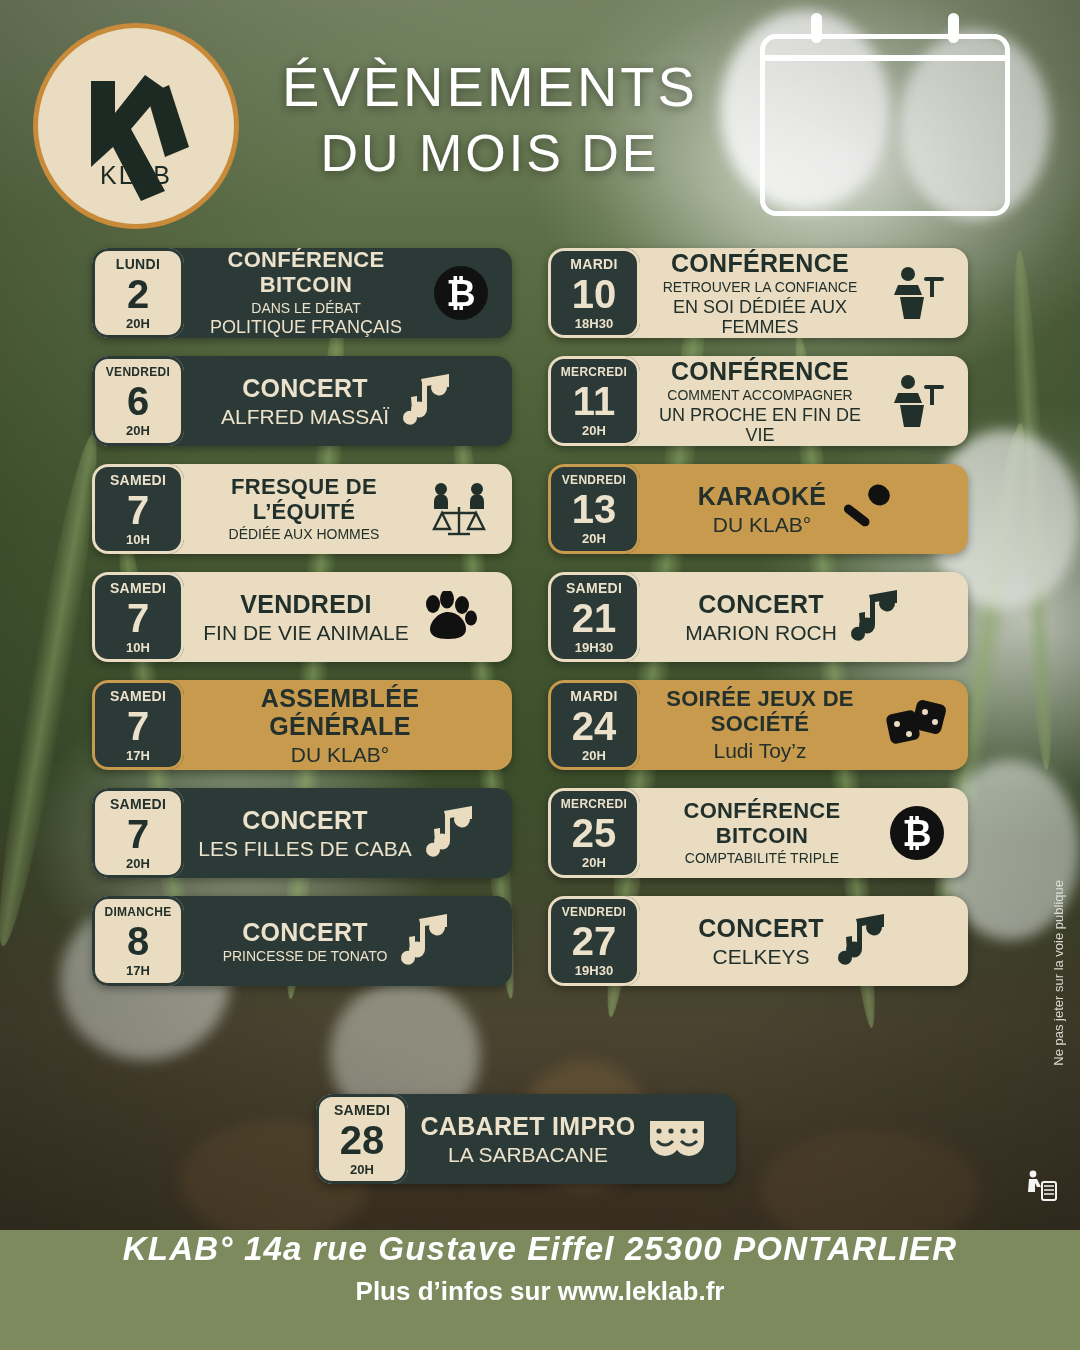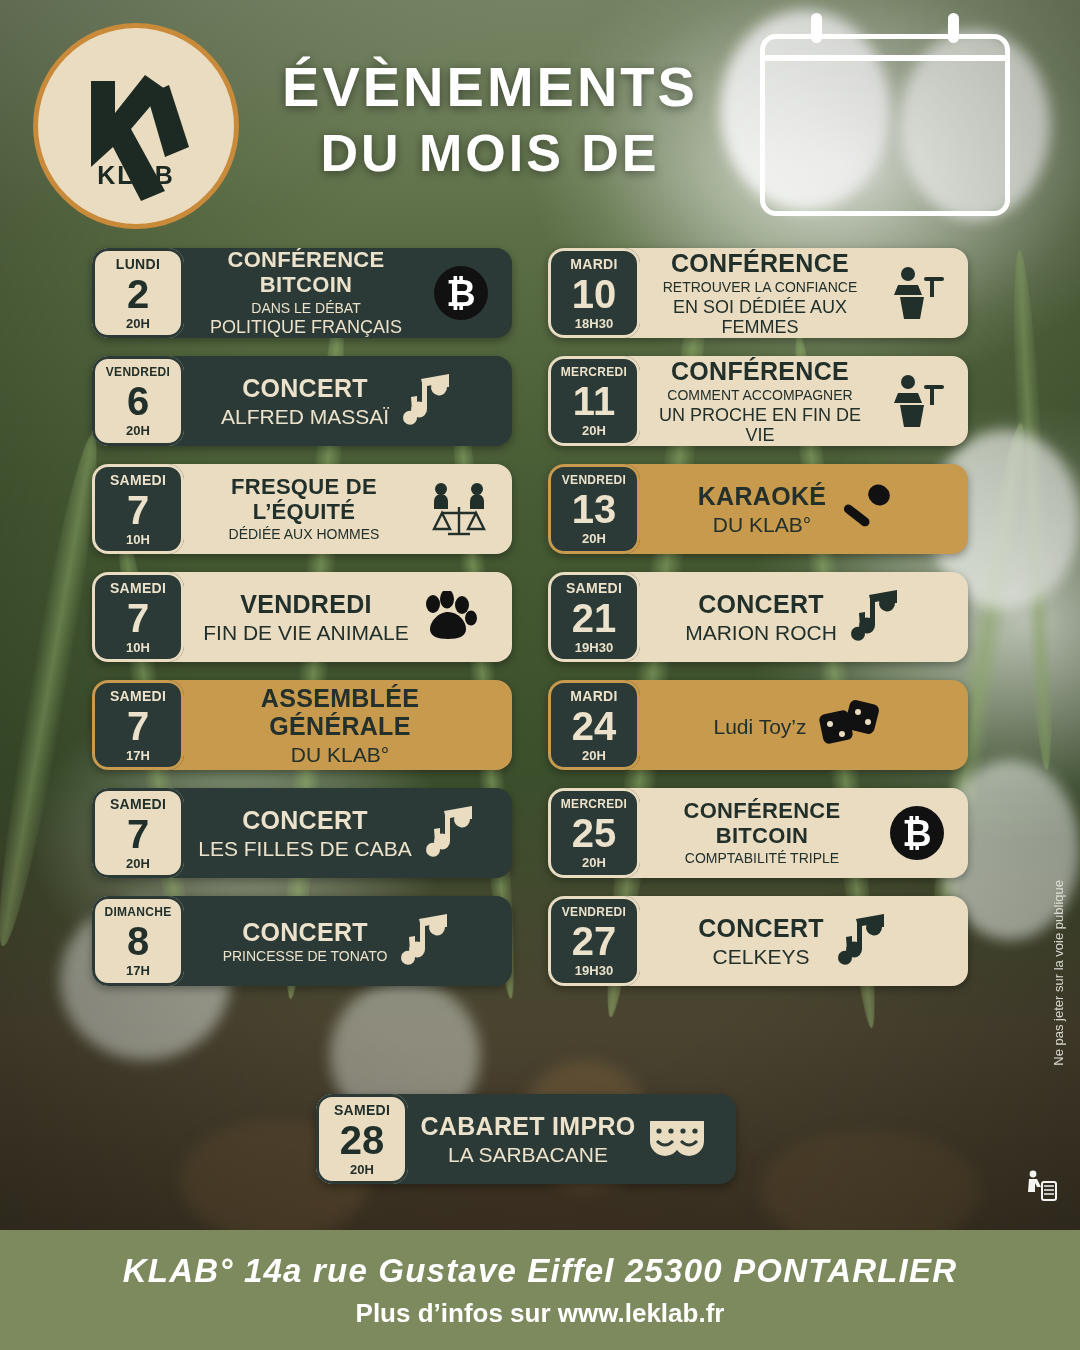--- a/index.html
+++ b/index.html
@@ -27,25 +27,25 @@
   
   .header{position:absolute;left:0;top:0;width:1080px;height:250px;z-index:3;}
   .logo{
     position:absolute;left:38px;top:28px;width:196px;height:196px;border-radius:50%;
     background:#e9dcc0;box-shadow:0 0 0 5px #c98a3a;
     display:flex;align-items:center;justify-content:center;
   }
   .logo svg{display:block;}
   .logo .word{
     position:absolute;left:50%;transform:translateX(-50%);bottom:34px;
-    font-size:25px;font-weight:700;letter-spacing:2px;color:#1d2a23;
+    font-size:25px;font-weight:400;letter-spacing:2px;color:#1d2a23;
   }
   .title{
     position:absolute;left:250px;top:58px;width:480px;text-align:center;color:#fff;
-    font-weight:700;line-height:1.04;letter-spacing:3px;
+    font-weight:400;line-height:1.04;letter-spacing:3px;
     text-shadow:0 2px 10px rgba(0,0,0,.45);
   }
   .title .l1{font-size:56px;display:block;}
   .title .l2{font-size:52px;display:block;margin-top:10px;}
 
   .monthcard{
     position:absolute;right:70px;top:34px;width:240px;height:172px;
     border:5px solid #fff;border-radius:16px;
   }
   .monthcard:before,.monthcard:after{
@@ -99,21 +99,21 @@
   .evtext .t2.sm{font-size:14px;}
   .evtext .t3{display:block;font-size:21px;font-weight:400;margin-top:1px;}
   .evicon{flex:0 0 auto;display:flex;align-items:center;justify-content:center;}
 
   .wide{position:absolute;left:316px;top:846px;width:420px;}
 
   
   .footer{
     position:absolute;left:0;bottom:0;width:1080px;height:120px;z-index:3;
     background:#7d8a5e;color:#fff;display:flex;flex-direction:column;
-    align-items:center;justify-content:center;gap:8px;
+    align-items:center;justify-content:flex-start;gap:8px;
   }
   .footer .addr{font-size:33px;font-weight:700;font-style:italic;letter-spacing:1.2px;}
   .footer .info{font-size:26px;font-weight:700;}
 
   .sidenote{
     position:absolute;right:14px;top:880px;z-index:4;color:#e8e8e0;font-size:13px;
     writing-mode:vertical-rl;transform:rotate(180deg);opacity:.9;
   }
   .binman{position:absolute;right:22px;top:1168px;z-index:4;opacity:.95;}
 </style>
@@ -409,20 +409,21 @@
     </div>
 
     <div class="ev gold">
       <div class="datebox">
         <span class="dow">MARDI</span>
         <span class="num">24</span>
         <span class="hr">20H</span>
       </div>
       <div class="evbody">
         <div class="evtext">
+          <span class="t1 sm">SOIRÉE JEUX DE SOCIÉTÉ</span>
           <span class="t2">Ludi Toy’z</span>
         </div>
         <div class="evicon">
           <svg width="62" height="58" viewBox="0 0 62 58" aria-hidden="true" fill="#111">
             <rect x="4" y="16" width="30" height="30" rx="6" transform="rotate(-12 19 31)"></rect>
             <rect x="30" y="6" width="30" height="30" rx="6" transform="rotate(14 45 21)"></rect>
             <circle cx="13" cy="28" r="3" fill="#e9dcc0"></circle>
               <circle cx="25" cy="38" r="3" fill="#e9dcc0"></circle>
             <circle cx="41" cy="16" r="3" fill="#e9dcc0"></circle>
               <circle cx="51" cy="26" r="3" fill="#e9dcc0"></circle>

